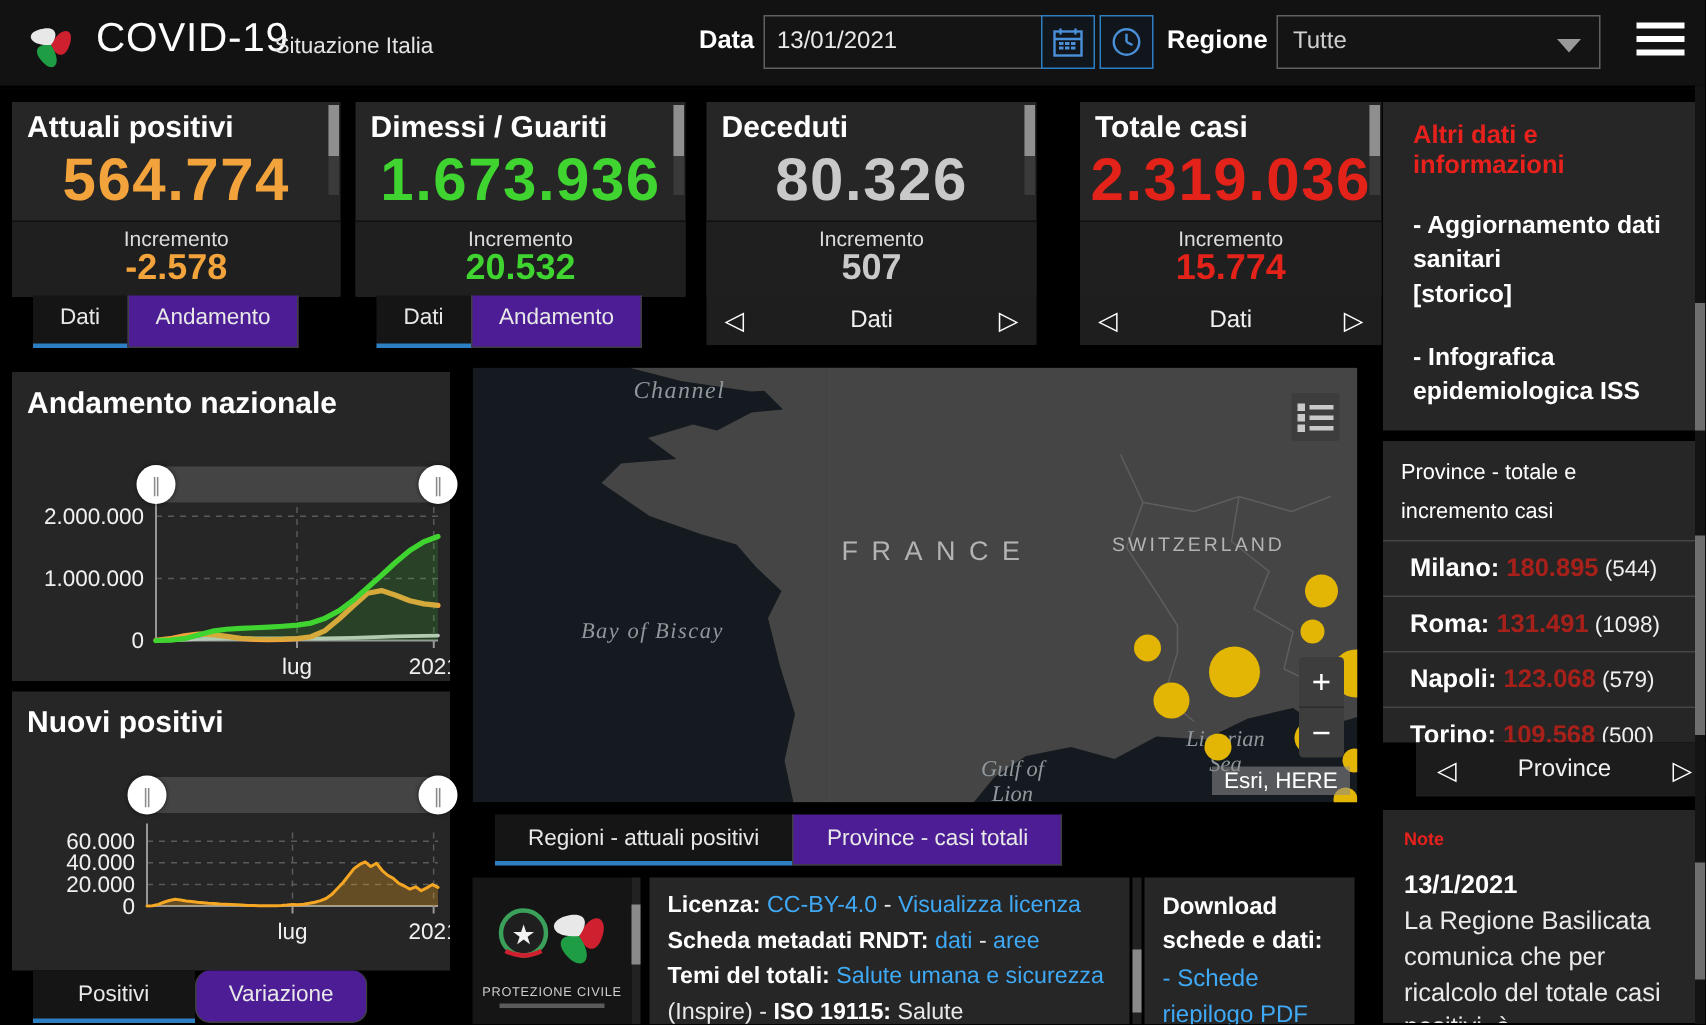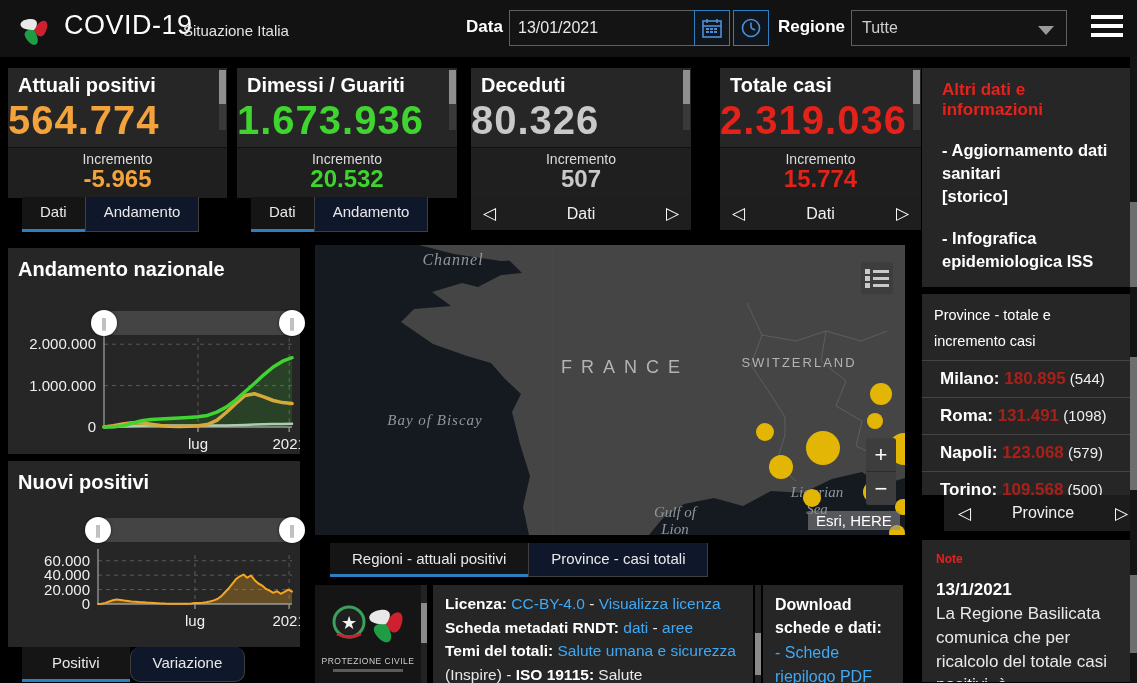--- a/index.html
+++ b/index.html
@@ -23,29 +23,29 @@
   #region-select .sel-text{margin-left:10px;font-size:16px;color:#cfcfcf;}
   .chev{position:absolute;right:12px;top:15px;width:0;height:0;border-left:8px solid transparent;
       border-right:8px solid transparent;border-top:9px solid #9a9a9a;}
   #hamburger{position:absolute;right:14px;top:15px;width:32px;height:26px;cursor:pointer;}
   #hamburger i{display:block;width:32px;height:4px;background:#fff;margin-bottom:5px;}
 
   
   .card{position:absolute;top:68px;}
   .card-body{position:relative;height:129px;background:#262626;}
   .card-title{position:absolute;left:10px;top:6px;font-size:20px;font-weight:bold;color:#fff;}
-  .card-value{position:absolute;left:0;right:0;top:30px;font-size:40px;font-weight:bold;letter-spacing:1px;}
+  .card-value{position:absolute;left:0;right:0;top:30px;text-align:center;font-size:40px;font-weight:bold;letter-spacing:1px;}
   .card-inc{position:absolute;left:0;right:0;top:79px;height:50px;background:#1f1f1f;border-top:1px solid #101010;text-align:center;}
   .inc-label{font-size:14px;color:#dcdcdc;margin-top:3px;}
   .inc-value{font-size:24px;font-weight:bold;line-height:24px;}
   .card-scroll{position:absolute;right:1px;top:2px;width:7px;height:34px;background:#8f8f8f;}
   .card-scroll-track{position:absolute;right:1px;top:2px;width:7px;height:60px;background:#3a3a3a;}
   .c-orange{color:#f2a33c;} .c-green{color:#3fd430;} .c-gray{color:#c9c9c9;} .c-red{color:#e32219;}
   .card-tabs{position:relative;height:35px;display:flex;}
-  .tab{margin-left:0;padding:6px 18px;font-size:15px;color:#e8e8e8;background:#0f172a;
+  .tab{margin-left:0;padding:6px 18px;font-size:15px;color:#e8e8e8;background:#4c1d95;
        border:1px solid #3f3f3f;border-top:none;cursor:pointer;white-space:nowrap;}
   .tab.active{background:#151515;border:none;border-bottom:3px solid #2d7fc4;}
   .tabs-indent{margin-left:14px;}
   .carousel{position:relative;height:33px;background:#1e1e1e;display:flex;align-items:center;justify-content:space-between;padding:0 12px;}
   .arrow{color:#fff;font-size:17px;cursor:pointer;line-height:1;}
   .car-label{font-size:16px;color:#f0f0f0;}
 
   
   .panel{position:absolute;background:#262626;}
   .panel-title{position:absolute;left:10px;top:10px;font-size:20px;font-weight:bold;color:#fff;}
@@ -171,21 +171,21 @@
         <i></i>
       </div>
   </div>
 
   <div class="card" style="left:8px;width:219px;">
     <div class="card-body">
       <div class="card-title">Attuali positivi</div>
       <div class="card-value c-orange">564.774</div>
       <div class="card-inc">
           <div class="inc-label">Incremento</div>
-        <div class="inc-value c-orange">-5.965</div>
+        <div class="inc-value c-orange">-2.578</div>
         </div>
       <div class="card-scroll-track"></div>
       <div class="card-scroll"></div>
     </div>
     <div class="card-tabs tabs-indent">
       <div class="tab active">Dati</div>
       <div class="tab">Andamento</div>
     </div>
   </div>
 

